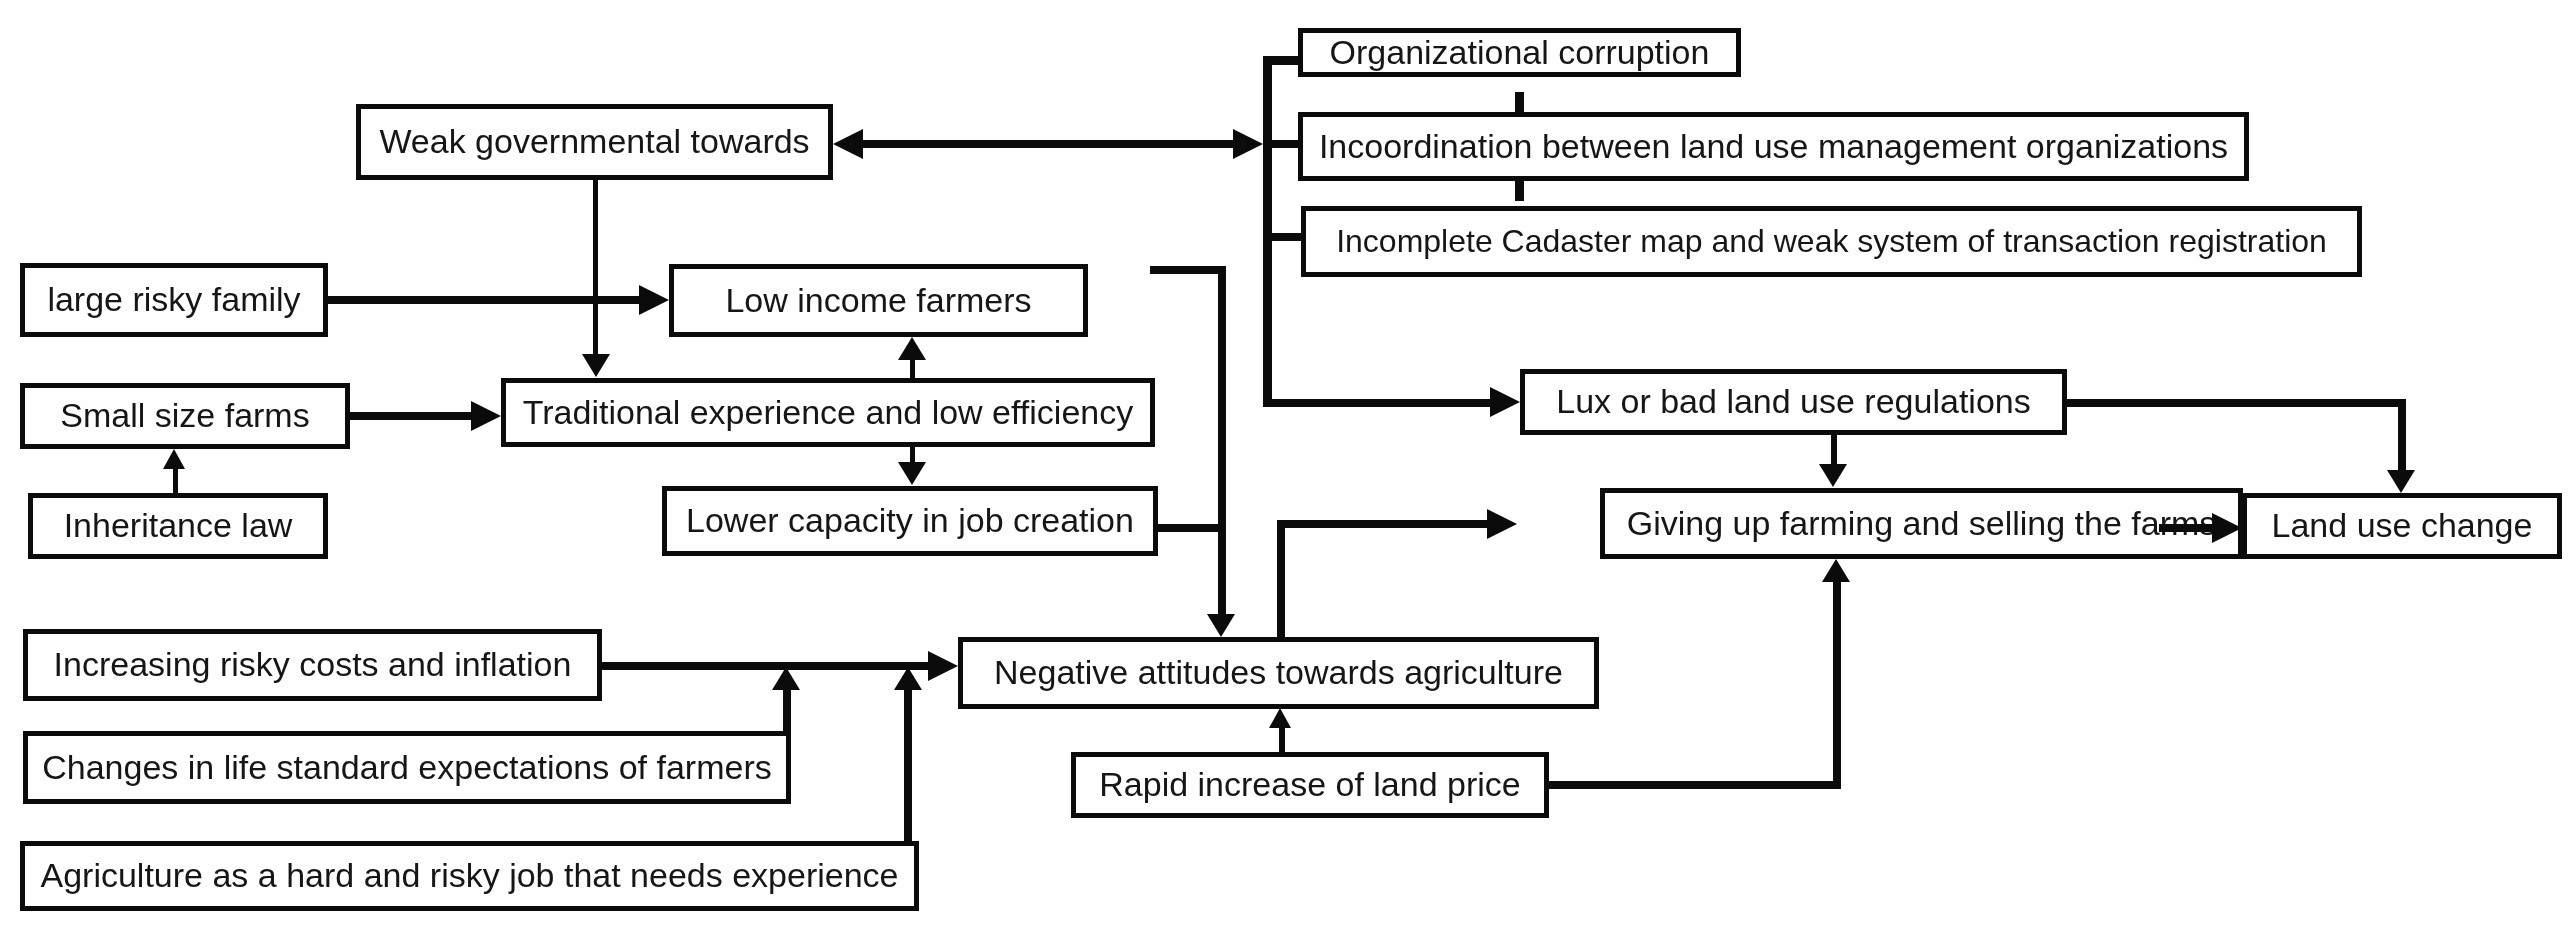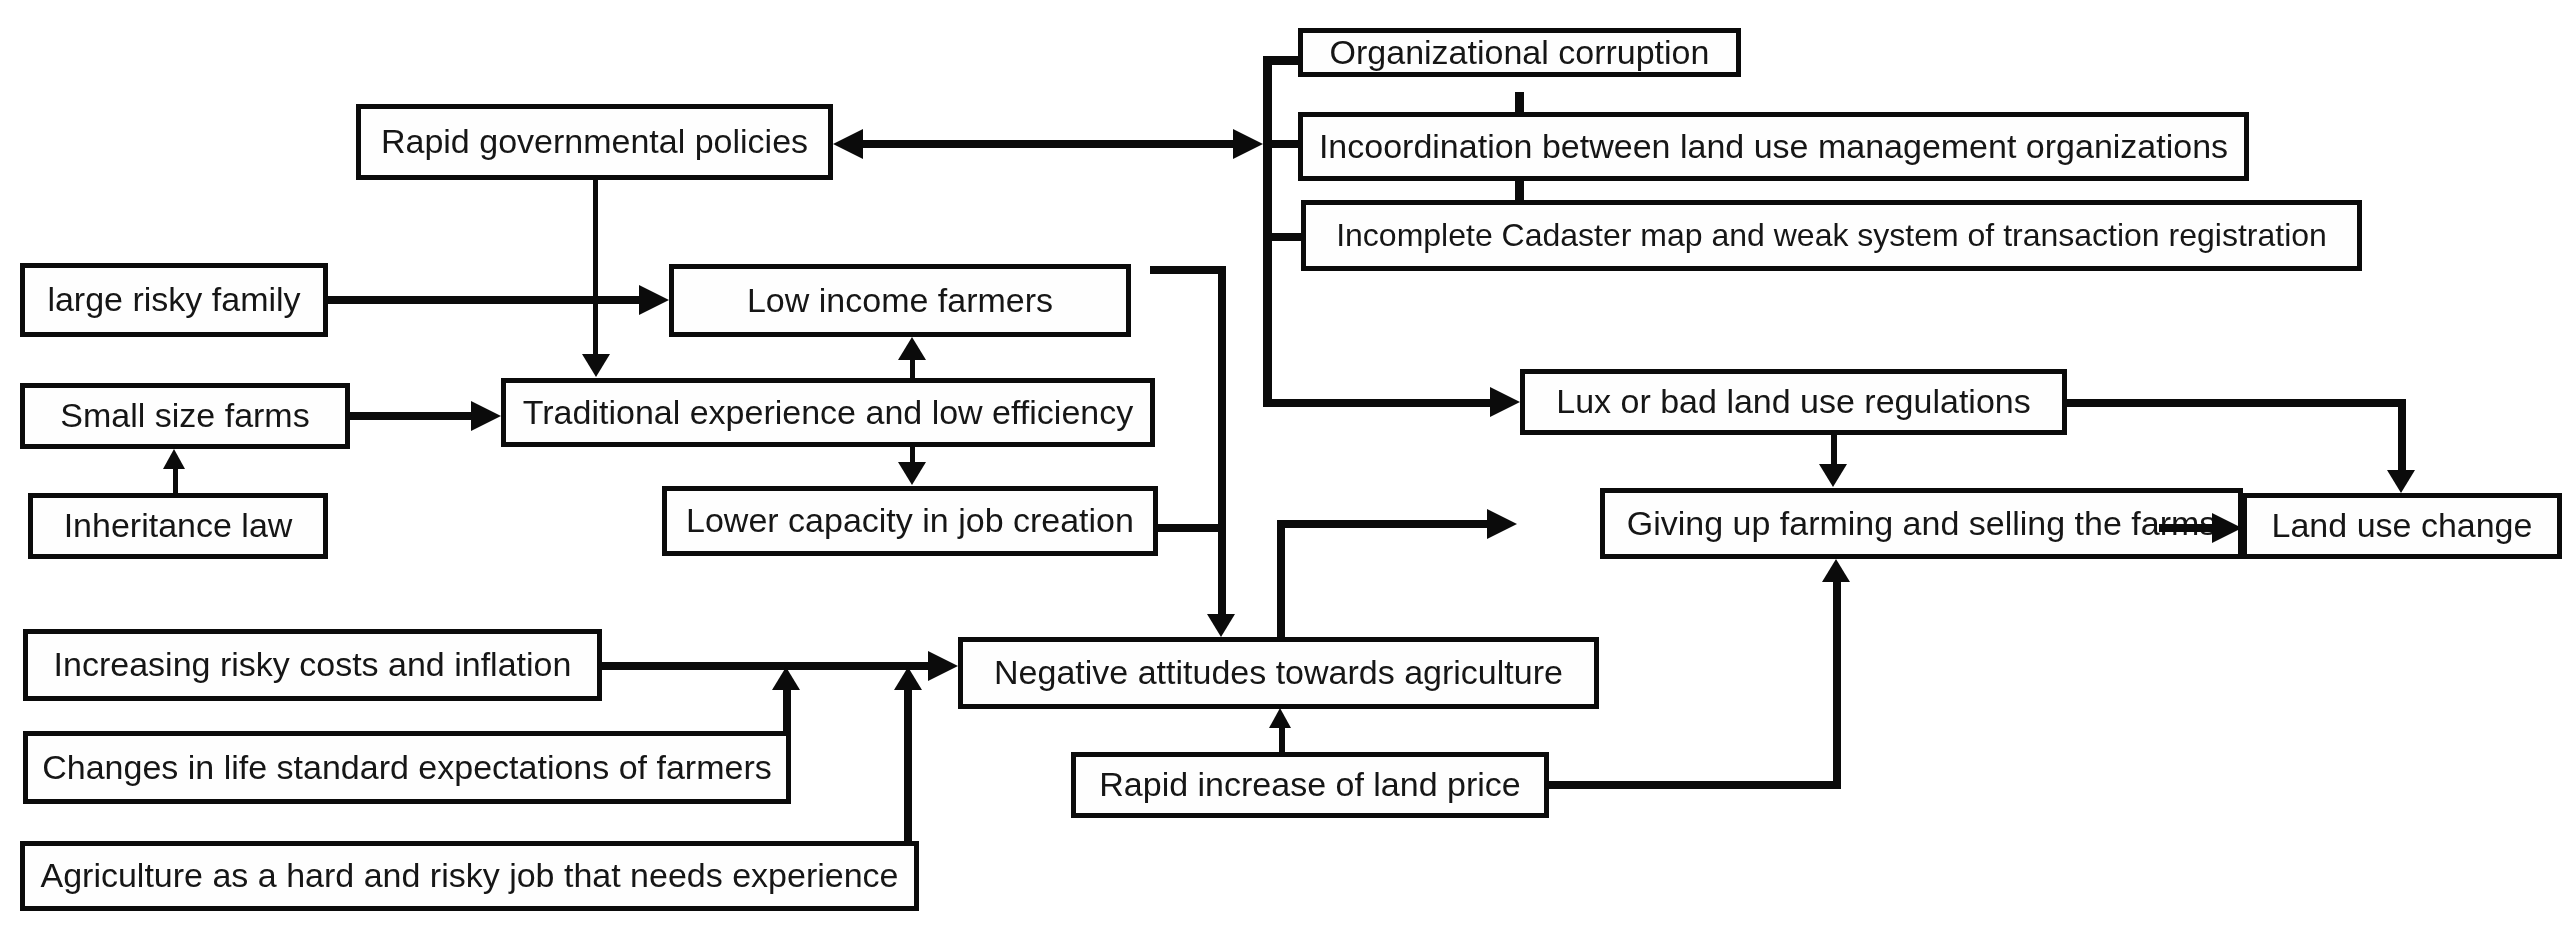--- a/index.html
+++ b/index.html
@@ -2,40 +2,40 @@
 <html style="font-size:10px"><head>
 <meta charset="utf-8">
 <style>
   :root{ --ink:#0b0b0b; }
   html,body{margin:0;padding:0;background:#ffffff;}
   .canvas{position:relative;width:2576px;height:939px;background:#ffffff;overflow:hidden;
           font-family:"Liberation Sans", sans-serif;}
   .node{position:absolute;box-sizing:border-box;border:5.6px solid var(--ink);background:#fefefe;
         display:flex;align-items:center;justify-content:center;text-align:center;
         font-size:34px;color:#161616;white-space:nowrap;line-height:1.05;}
-  .node.small{font-size:32px;}
+  .node.small{font-size:32px;margin-top:6px;}
   .ln{position:absolute;background:var(--ink);}
   .ah{position:absolute;width:0;height:0;}
   .ah-r{border-top:15px solid transparent;border-bottom:15px solid transparent;border-left:30px solid var(--ink);}
   .ah-l{border-top:15px solid transparent;border-bottom:15px solid transparent;border-right:30px solid var(--ink);}
   .ah-d{border-left:14.3px solid transparent;border-right:14.3px solid transparent;border-top:23.6px solid var(--ink);}
   .ah-u{border-left:14.3px solid transparent;border-right:14.3px solid transparent;border-bottom:23.6px solid var(--ink);}
   .sm.ah-u{border-left-width:11.8px;border-right-width:11.8px;border-bottom-width:20px;}
 </style>
 </head>
 <body>
 
 <div class="canvas">
 
-  <div class="node" style="left:356px;top:104px;width:477px;height:76px">Rapid governmental policies</div>
+  <div class="node" style="left:356px;top:104px;width:477px;height:76px">Weak governmental towards</div>
   <div class="node" style="left:1298px;top:28px;width:443px;height:49px">Organizational corruption</div>
   <div class="node" style="left:1298px;top:112px;width:951px;height:69px">Incoordination between land use management organizations</div>
   <div class="node small" style="left:1301px;top:200px;width:1061px;height:71px">Incomplete Cadaster map and weak system of transaction registration</div>
   <div class="node" style="left:20px;top:263px;width:308px;height:74px">large risky family</div>
-  <div class="node" style="left:669px;top:264px;width:462px;height:73px">Low income farmers</div>
+  <div class="node" style="left:669px;top:264px;width:419px;height:73px">Low income farmers</div>
   <div class="node" style="left:20px;top:383px;width:330px;height:66px">Small size farms</div>
   <div class="node" style="left:501px;top:378px;width:654px;height:69px">Traditional experience and low efficiency</div>
   <div class="node" style="left:28px;top:493px;width:300px;height:66px">Inheritance law</div>
   <div class="node" style="left:662px;top:486px;width:496px;height:70px">Lower capacity in job creation</div>
   <div class="node" style="left:1520px;top:369px;width:547px;height:66px">Lux or bad land use regulations</div>
   <div class="node" style="left:1600px;top:488px;width:643px;height:71px">Giving up farming and selling the farms</div>
   <div class="node" style="left:2242px;top:493px;width:320px;height:66px">Land use change</div>
   <div class="node" style="left:23px;top:629px;width:579px;height:72px">Increasing risky costs and inflation</div>
   <div class="node" style="left:23px;top:731px;width:768px;height:73px">Changes in life standard expectations of farmers</div>
   <div class="node" style="left:958px;top:637px;width:641px;height:72px">Negative attitudes towards agriculture</div>

